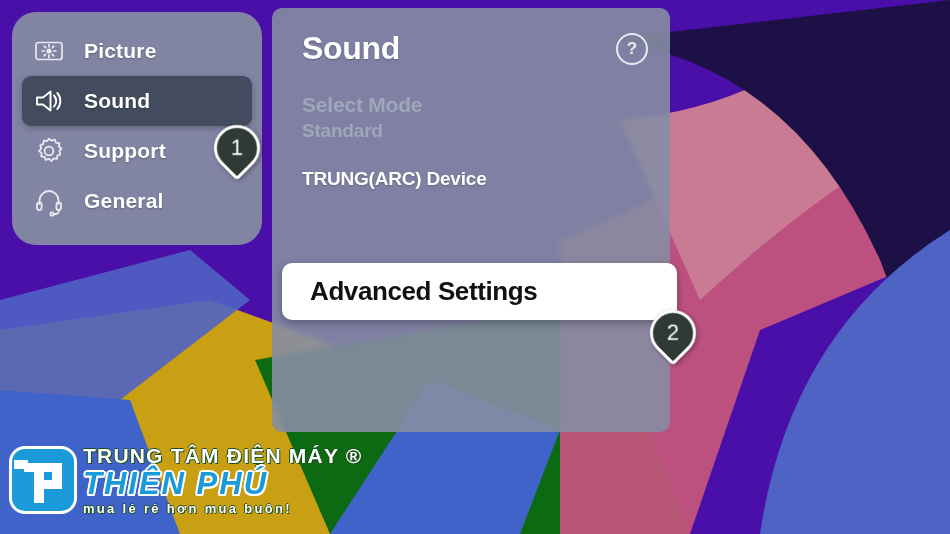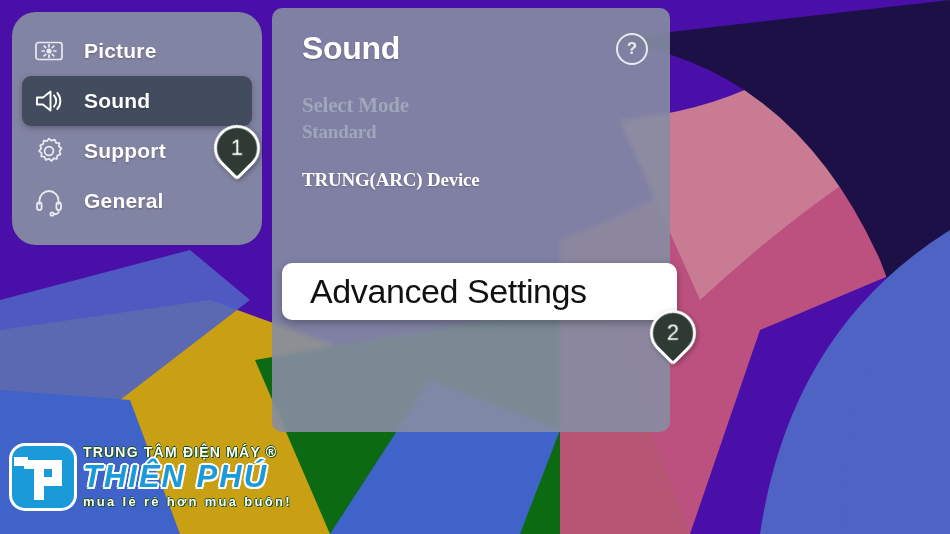--- a/index.html
+++ b/index.html
@@ -96,21 +96,21 @@
     border: 2px solid #e9eaef;
     border-radius: 50%;
     display: flex; align-items: center; justify-content: center;
     color: #e9eaef;
     font-size: 17px;
     font-weight: bold;
     line-height: 1;
   }
 
   .opt-group { padding: 0 30px; }
-  .opt-block { margin-top: 26px; font-family: Liberation Serif, serif; }
+  .opt-block { margin-top: 26px; }
   .opt-title {
     font-size: 21px;
     font-weight: bold;
     letter-spacing: -0.2px;
     text-shadow: 0 1px 2px rgba(0,0,0,0.22);
   }
   .opt-value {
     font-size: 19px;
     font-weight: bold;
     margin-top: 3px;
@@ -129,22 +129,22 @@
     height: 57px;
     background: #ffffff;
     border-radius: 10px;
     display: flex;
     align-items: center;
     padding-left: 28px;
     box-shadow: 0 3px 8px rgba(0,0,0,0.30);
   }
   #advanced-row .label {
     color: #111111;
-    font-size: 34px;
-    font-weight: normal;
+    font-size: 26px;
+    font-weight: bold;
     letter-spacing: -0.4px;
   }
 
   
   .pin {
     position: absolute;
     width: 46px;
     height: 46px;
     background: #2f3a35;
     border: 3px solid #ffffff;
@@ -177,21 +177,21 @@
   .logo-mark {
     width: 62px; height: 62px;
     background: #1a9ad8;
     border-radius: 13px;
     position: relative;
     flex: 0 0 62px;
     box-shadow: 0 0 0 3px #ffffff;
   }
   .logo-words { display: flex; flex-direction: column; line-height: 1; }
   .logo-top {
-    font-size: 14px;
+    font-size: 21px;
     font-weight: bold;
     color: #ffffff;
     letter-spacing: 1.2px;
     text-shadow: 1px 1px 0 #1b4f1b, -1px 0 0 #1b4f1b, 0 -1px 0 #1b4f1b;
     white-space: nowrap;
   }
   .logo-main {
     font-size: 31px;
     font-weight: bold;
     font-style: italic;

